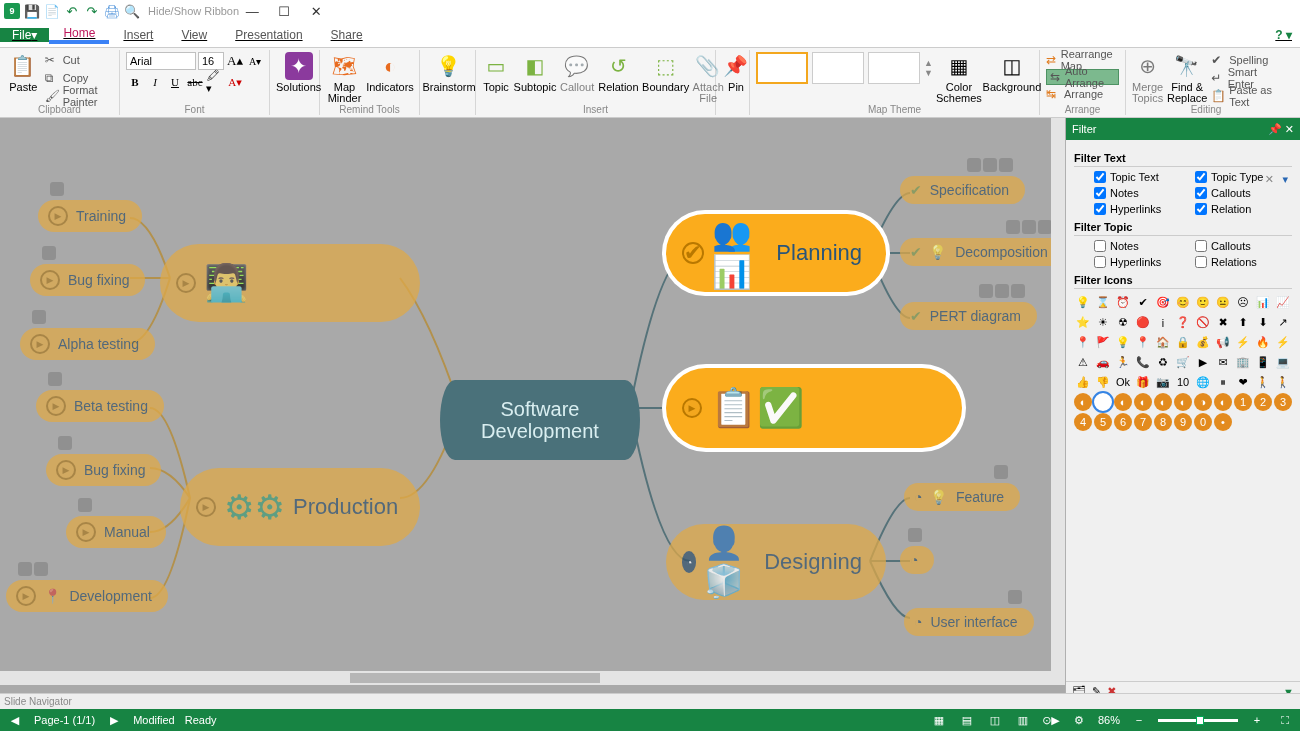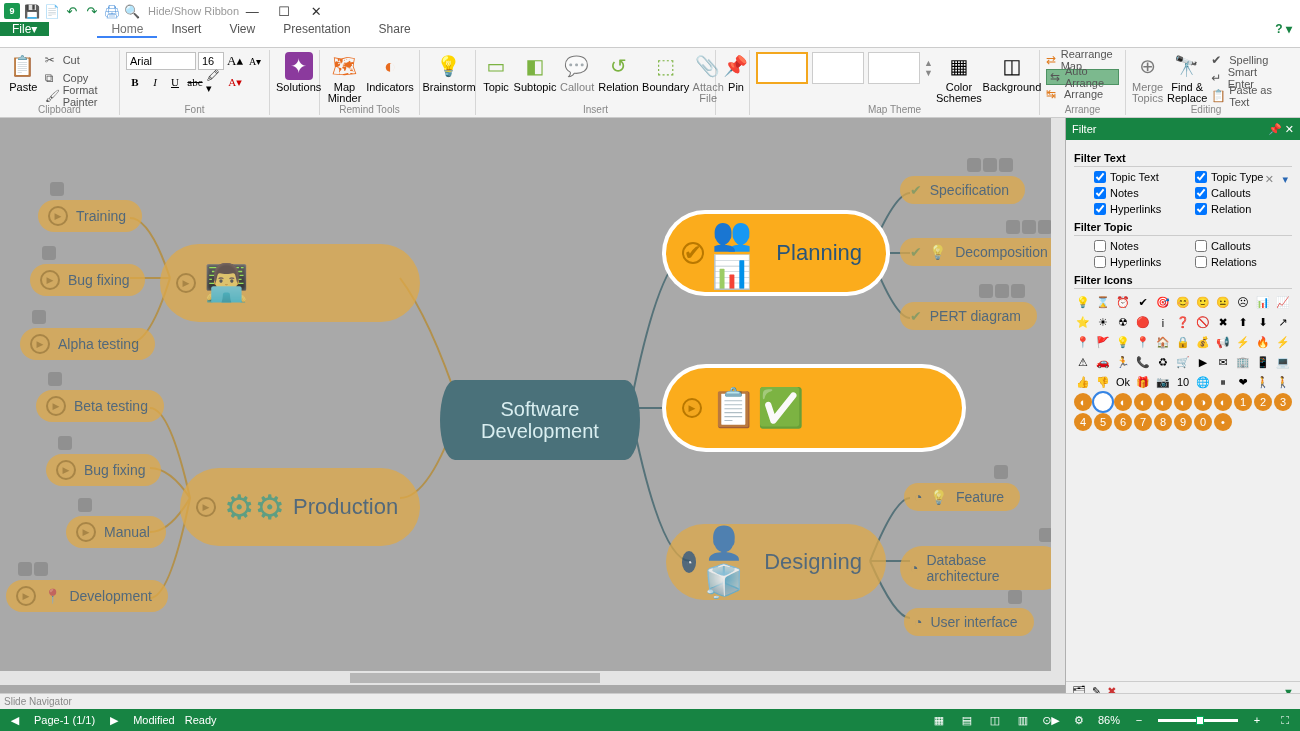--- a/index.html
+++ b/index.html
@@ -7,24 +7,24 @@
 
 
 .titlebar { height: 22px; background: #fff; display: flex; align-items: center; padding: 0 4px; font-size: 11px; }
 .titlebar .qatbar { display: flex; gap: 4px; align-items: center; }
 .titlebar .qicon { width: 16px; height: 16px; display: flex; align-items: center; justify-content: center; font-size: 13px; }
 .titlebar .doctitle { flex: 1; text-align: center; color: #666; }
 .titlebar .winbtns { display: flex; gap: 6px; }
 .titlebar .winbtn { width: 26px; text-align: center; font-size: 13px; color: #333; cursor: pointer; }
 
 
-.ribbon-tabs { height: 26px; display: flex; align-items: flex-start; border-bottom: 1px solid #ccc; font-size: 12px; }
+.ribbon-tabs { height: 26px; display: flex; align-items: center; border-bottom: 1px solid #ccc; font-size: 12px; text-decoration: underline; }
 .ribbon-tabs .file-tab { background: #178443; color: #fff; padding: 0 12px; display: flex; align-items: center; cursor: pointer; }
 .ribbon-tabs .tab { padding: 0 14px; display: flex; align-items: center; color: #555; cursor: pointer; }
-.ribbon-tabs .tab.active { color: #737373; border-bottom: 2px solid #3b82f6; font-weight: 500; margin-left: 48px; }
+.ribbon-tabs .tab.active { color: #be185d; border-bottom: 4px solid #3b82f6; font-weight: 500; }
 .ribbon-tabs .help { margin-left: auto; margin-right: 8px; color: #178443; font-weight: bold; cursor: pointer; }
 
 
 .ribbon { height: 70px; background: #f5f5f5; display: flex; padding: 2px 0; font-size: 11px; border-bottom: 1px solid #ccc; }
 .rgroup { border-right: 1px solid #d6d6d6; padding: 0 6px; display: flex; flex-direction: column; position: relative; }
 .rgroup .rlabel { position: absolute; bottom: 0; left: 0; right: 0; text-align: center; font-size: 10px; color: #888; }
 .rcontent { flex: 1; display: flex; align-items: flex-start; gap: 4px; padding-top: 2px; }
 .bigbtn { display: flex; flex-direction: column; align-items: center; width: 46px; cursor: pointer; text-align: center; line-height: 11px; }
 .bigbtn .ic { width: 28px; height: 28px; display: flex; align-items: center; justify-content: center; font-size: 20px; margin-bottom: 2px; }
 .smallrow { display: flex; flex-direction: column; gap: 2px; }
@@ -445,21 +445,20 @@
       </div>
       <span style="color:#2a5579">◔</span>
       <span>💡</span>
       <span>Feature</span>
     </div>
   <div class="node orange fade" style="left:900px;top:428px">
       <div class="meta" style="left:auto;right:12px">
         <span></span>
       </div>
       <span style="color:#2a5579">◔</span>
-      <span>Database architecture</span>
     </div>
   <div class="node orange fade" style="left:904px;top:490px">
       <div class="meta" style="left:auto;right:12px">
         <span></span>
       </div>
       <span style="color:#2a5579">◔</span>
       <span>User interface</span>
     </div>
 </div>
 

